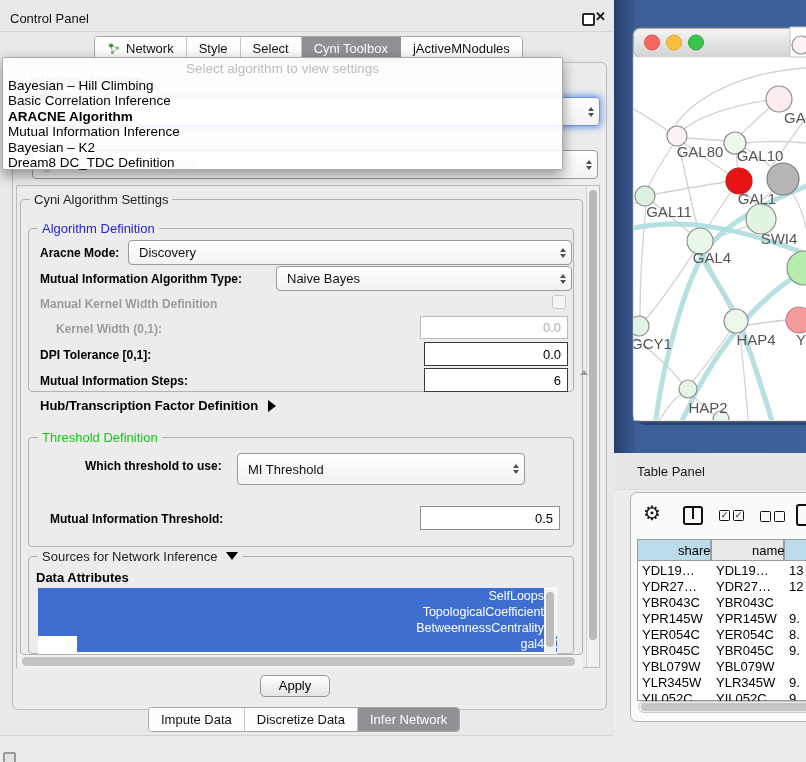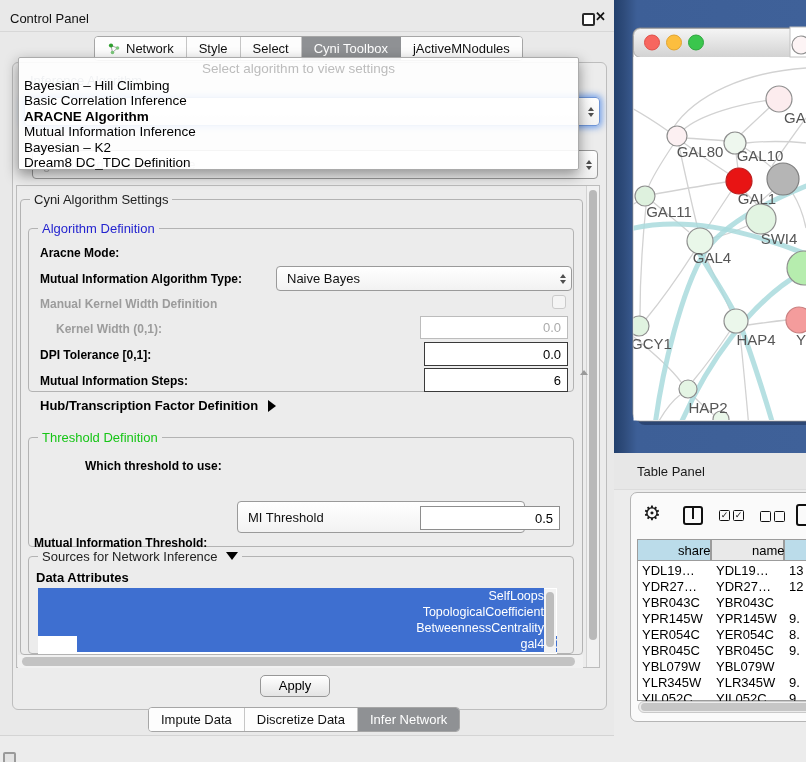--- a/index.html
+++ b/index.html
@@ -22,21 +22,21 @@
 
   .ghost-label{position:absolute;left:30px;top:73px;font-size:13px;color:#5c6b80;}
   .combo{position:absolute;background:linear-gradient(#ffffff,#f2f2f2);border:1px solid #9a9a9a;border-radius:4px;display:flex;align-items:center;box-sizing:border-box;}
   .combo .val{flex:1;padding-left:10px;font-size:13px;color:#111;white-space:nowrap;overflow:hidden;}
   .combo .spin{width:16px;display:flex;flex-direction:column;align-items:center;justify-content:center;gap:2px;}
   .arr-up{width:0;height:0;border-left:3.5px solid transparent;border-right:3.5px solid transparent;border-bottom:4.5px solid #4f4f4f;}
   .arr-dn{width:0;height:0;border-left:3.5px solid transparent;border-right:3.5px solid transparent;border-top:4.5px solid #4f4f4f;}
   .combo.focus{border-color:#6f95d6;box-shadow:0 0 6px 2px rgba(96,148,233,.85);}
   .combo.ghost .val{color:#b7b7b7;}
 
-  .popup{position:absolute;left:18px;top:57px;width:561px;height:113px;background:rgba(255,255,255,.9);
+  .popup{position:absolute;left:2px;top:57px;width:561px;height:113px;background:rgba(255,255,255,.9);
          border:1px solid #ababab;border-radius:2px;box-shadow:0 5px 14px rgba(0,0,0,.42);z-index:6;padding-top:1px;box-sizing:border-box;}
   .prompt{height:19px;line-height:19px;text-align:center;font-size:13.5px;color:#bcbcbc;}
   .pitem{padding-left:5px;font-size:13.5px;line-height:15.4px;color:#000;white-space:nowrap;}
   .pitem.bold{font-weight:bold;}
 
   .scrollpane{position:absolute;left:16px;top:185px;width:584px;height:483px;border:1px solid #bcbcbc;background:#ececec;box-sizing:border-box;}
   .vscroll{position:absolute;left:586px;top:186px;width:13px;height:481px;background:#f1f1f1;border-left:1px solid #d2d2d2;box-sizing:border-box;}
   .vthumb{position:absolute;left:2px;top:4px;width:8px;height:450px;background:#b9b9b9;border-radius:5px;}
   .hscroll{position:absolute;left:18px;top:655px;width:565px;height:13px;background:#f1f1f1;}
   .hthumb{position:absolute;left:4px;top:2px;width:553px;height:9px;background:#c3c3c3;border-radius:5px;}
@@ -142,20 +142,27 @@
     <div class="scrollpane"></div>
 
     <div class="group" style="left:20px;top:199px;width:561px;height:454px;">
       <span class="group-label">Cyni Algorithm Settings</span>
     </div>
 
     <div class="group" style="left:28px;top:228px;width:544px;height:162px;">
       <span class="group-label blue">Algorithm Definition</span>
     </div>
     <span class="flabel" style="left:40px;top:246px;">Aracne Mode:</span>
+    <div class="combo" style="left:128px;top:240px;width:444px;height:25px;">
+      <span class="val">Discovery</span>
+      <span class="spin">
+          <i class="arr-up"></i>
+          <i class="arr-dn"></i>
+        </span>
+    </div>
     <span class="flabel" style="left:40px;top:272px;">Mutual Information Algorithm Type:</span>
     <div class="combo" style="left:276px;top:266px;width:296px;height:25px;">
       <span class="val">Naive Bayes</span>
       <span class="spin">
           <i class="arr-up"></i>
           <i class="arr-dn"></i>
         </span>
     </div>
     <span class="flabel dis" style="left:40px;top:297px;">Manual Kernel Width Definition</span>
     <div class="checkbox" style="left:552px;top:295px;"></div>
@@ -165,28 +172,28 @@
     <input class="tfield" readonly="" style="left: 424px; top: 342px; width: 144px; height: 24px;" value="0.0">
     <span class="flabel" style="left:40px;top:374px;">Mutual Information Steps:</span>
     <input class="tfield" readonly="" style="left: 424px; top: 368px; width: 144px; height: 24px;" value="6">
 
     <span class="expander" style="left:40px;top:398px;"><span>Hub/Transcription Factor Definition</span><span class="tri-right"></span></span>
 
     <div class="group" style="left:28px;top:437px;width:544px;height:108px;">
       <span class="group-label green">Threshold Definition</span>
     </div>
     <span class="flabel" style="left:85px;top:459px;">Which threshold to use:</span>
-    <div class="combo" style="left:237px;top:453px;width:288px;height:32px;margin-top:48px;">
+    <div class="combo" style="left:237px;top:453px;width:288px;height:32px;">
       <span class="val">MI Threshold</span>
       <span class="spin">
           <i class="arr-up"></i>
           <i class="arr-dn"></i>
         </span>
     </div>
-    <span class="flabel" style="left:34px;top:512px;margin-top:24px;">Mutual Information Threshold:</span>
+    <span class="flabel" style="left:50px;top:512px;">Mutual Information Threshold:</span>
     <input class="tfield soft" readonly="" style="left: 420px; top: 506px; width: 140px; height: 24px;" value="0.5">
 
     <div class="group" style="left:28px;top:556px;width:544px;height:96px;">
       <span class="group-label"><span>Sources for Network Inference</span><span class="tri-down"></span></span>
     </div>
     <span class="attr-label">Data Attributes</span>
     <div class="listbox">
         <div class="litem" style="background: rgb(62, 111, 208);">SelfLoops</div>
         <div class="litem" style="background: rgb(62, 111, 208);">TopologicalCoefficient</div>
         <div class="litem" style="background: rgb(62, 111, 208);">BetweennessCentrality</div>

